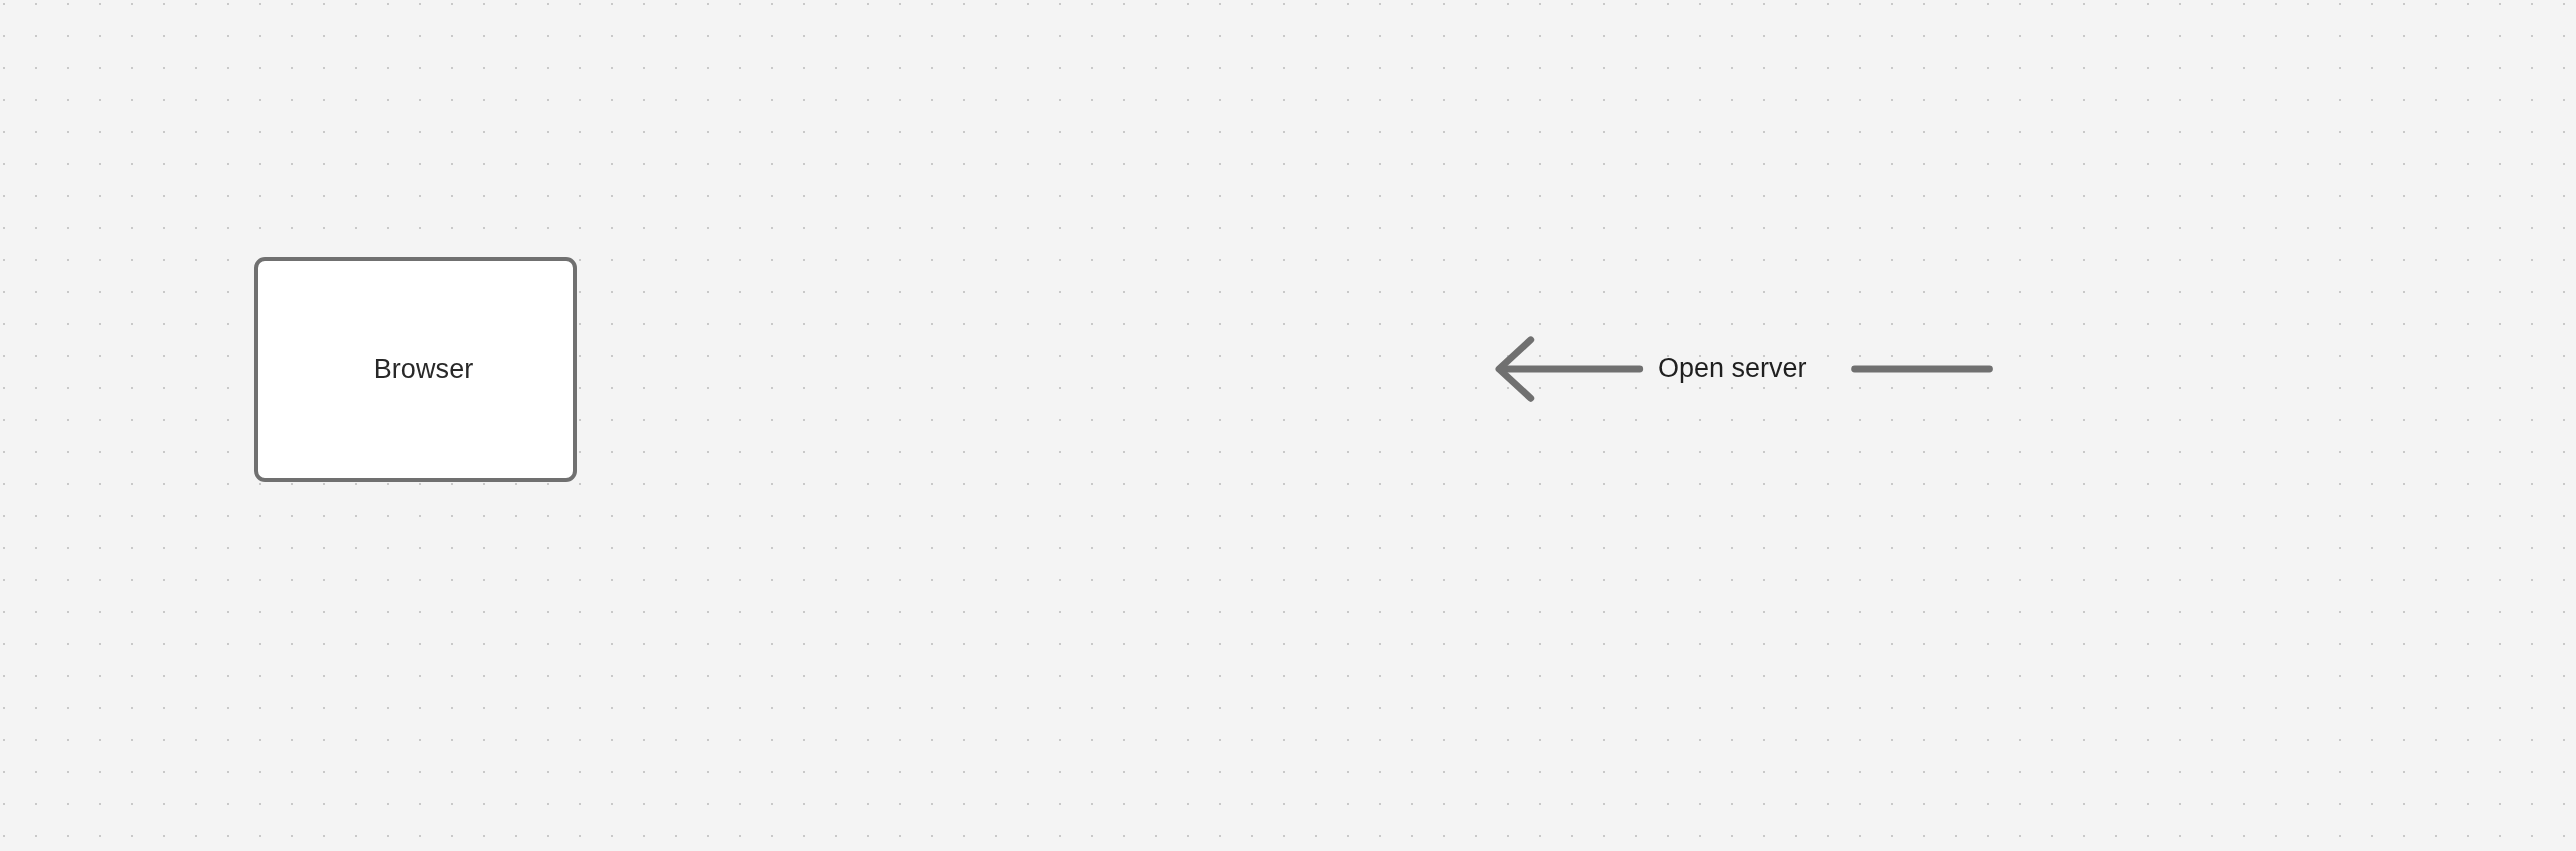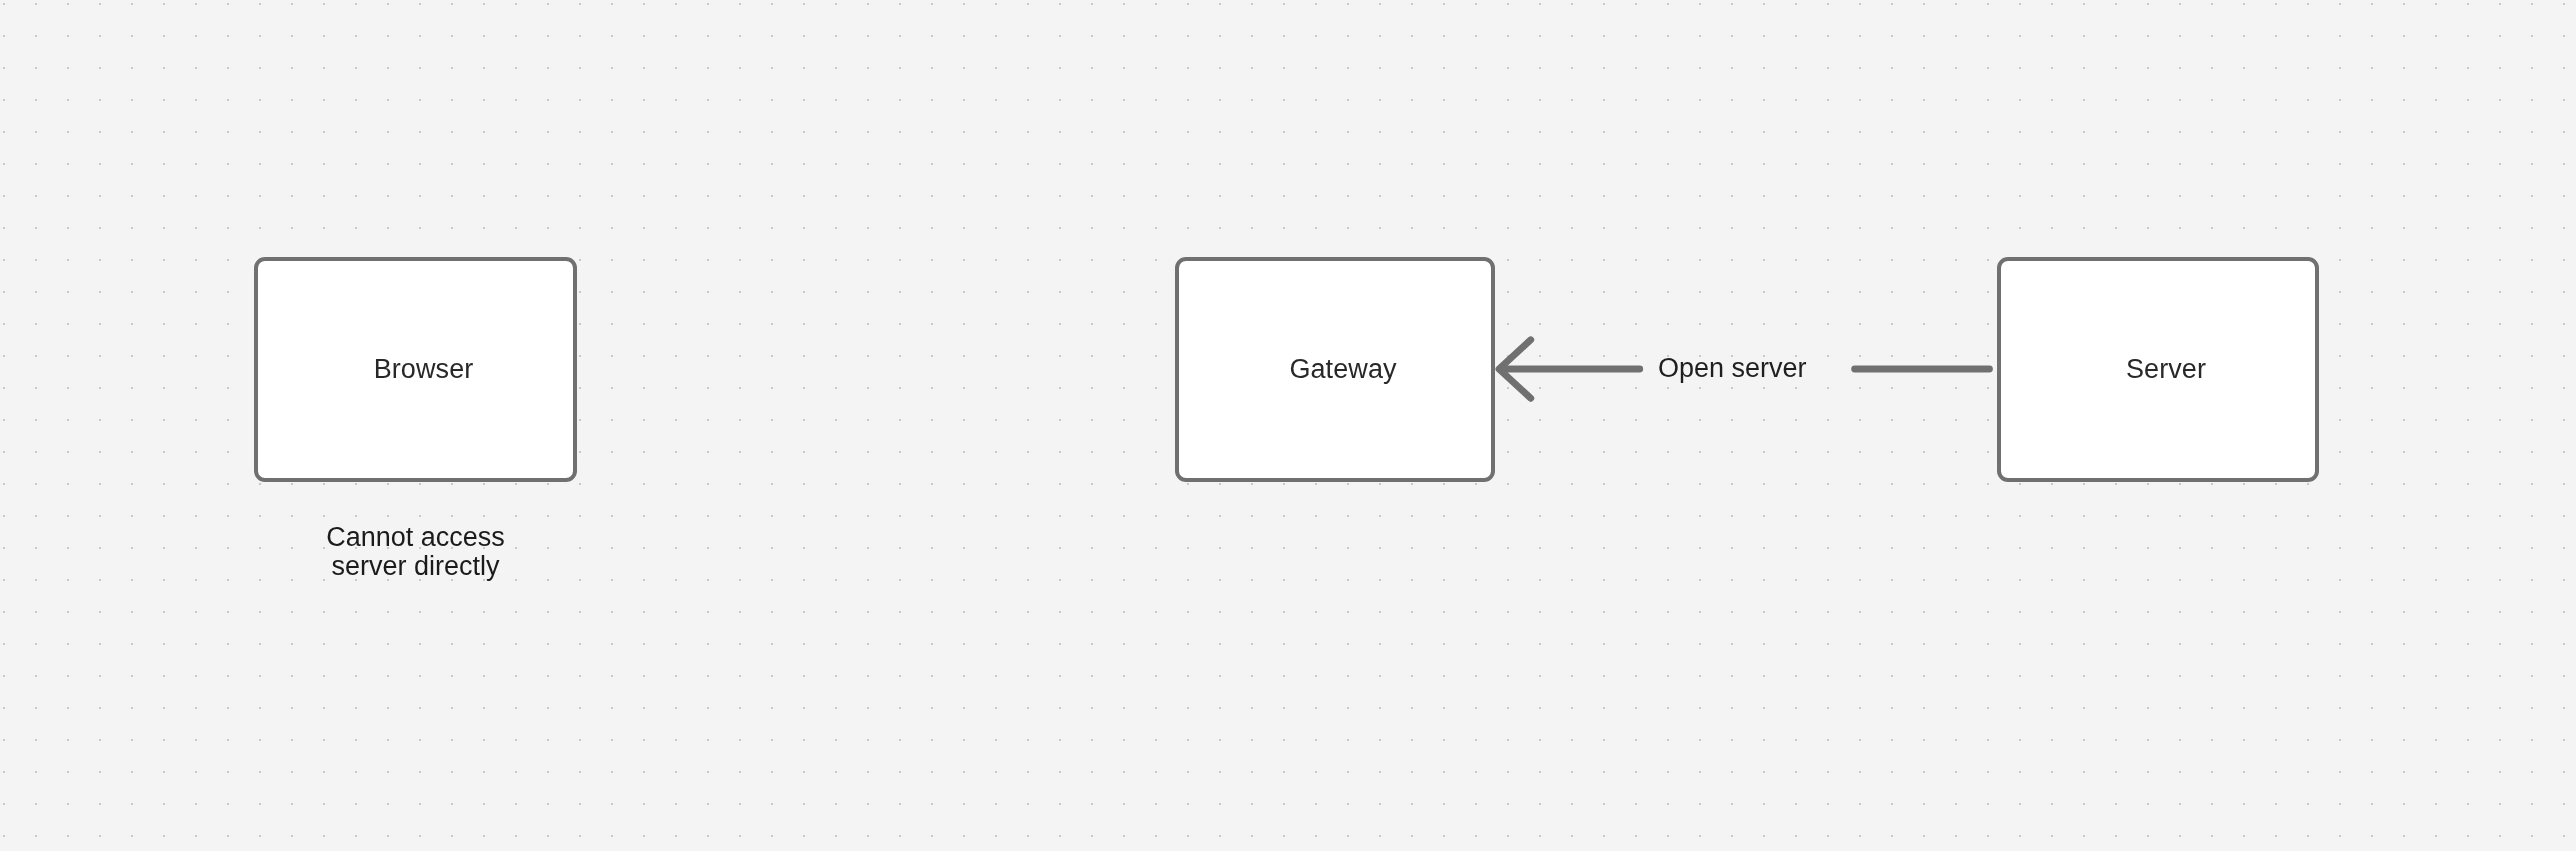--- a/index.html
+++ b/index.html
@@ -77,25 +77,17 @@
 
       <line x1="1872" y1="372.5" x2="2008" y2="372.5" stroke="#707070" stroke-width="7" stroke-linecap="round"></line>
     </g>
   </svg>
 
   <div class="edge-label" style="left:1658px; top:355px;">Open server</div>
 
   <div class="node" style="left:254px; top:257px; width:323px; height:225px;">
     <span class="node-label">Browser</span>
   </div>
-  <div class="node-caption" style="left:254px; top:523px; width:323px;">Cannot access
-server directly</div>
 
-  <div class="node" style="left:1175px; top:257px; width:320px; height:225px;">
-    <span class="node-label">Gateway</span>
-  </div>
 
-  <div class="node" style="left:1997px; top:257px; width:322px; height:225px;">
-    <span class="node-label">Server</span>
-  </div>
 
 </div>
 
 
 </body></html>

